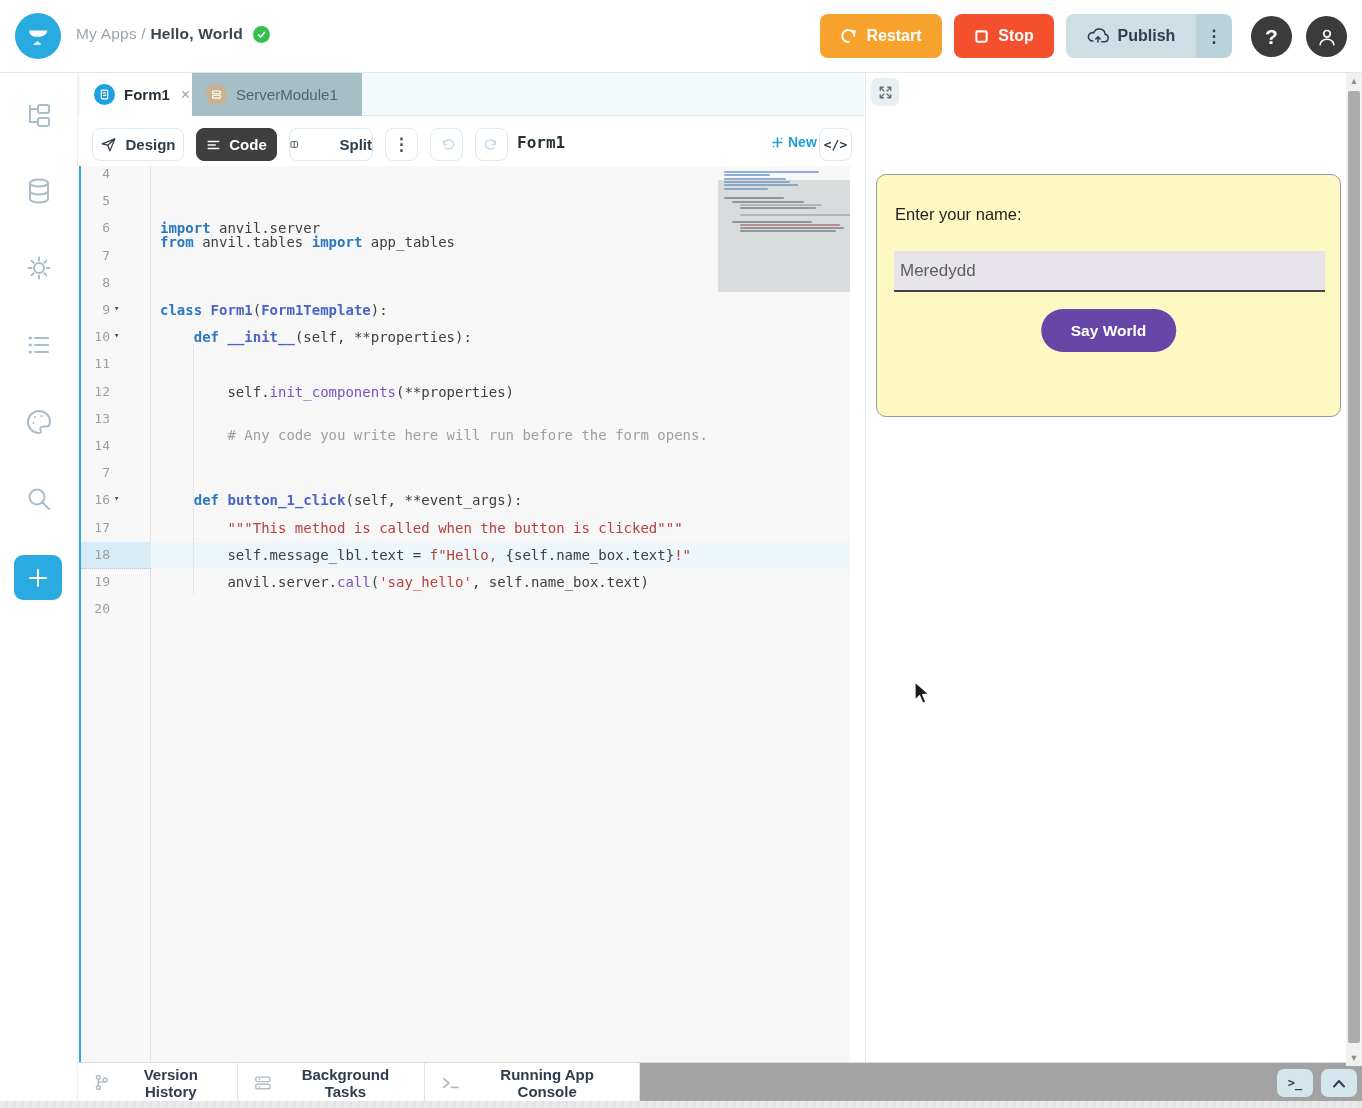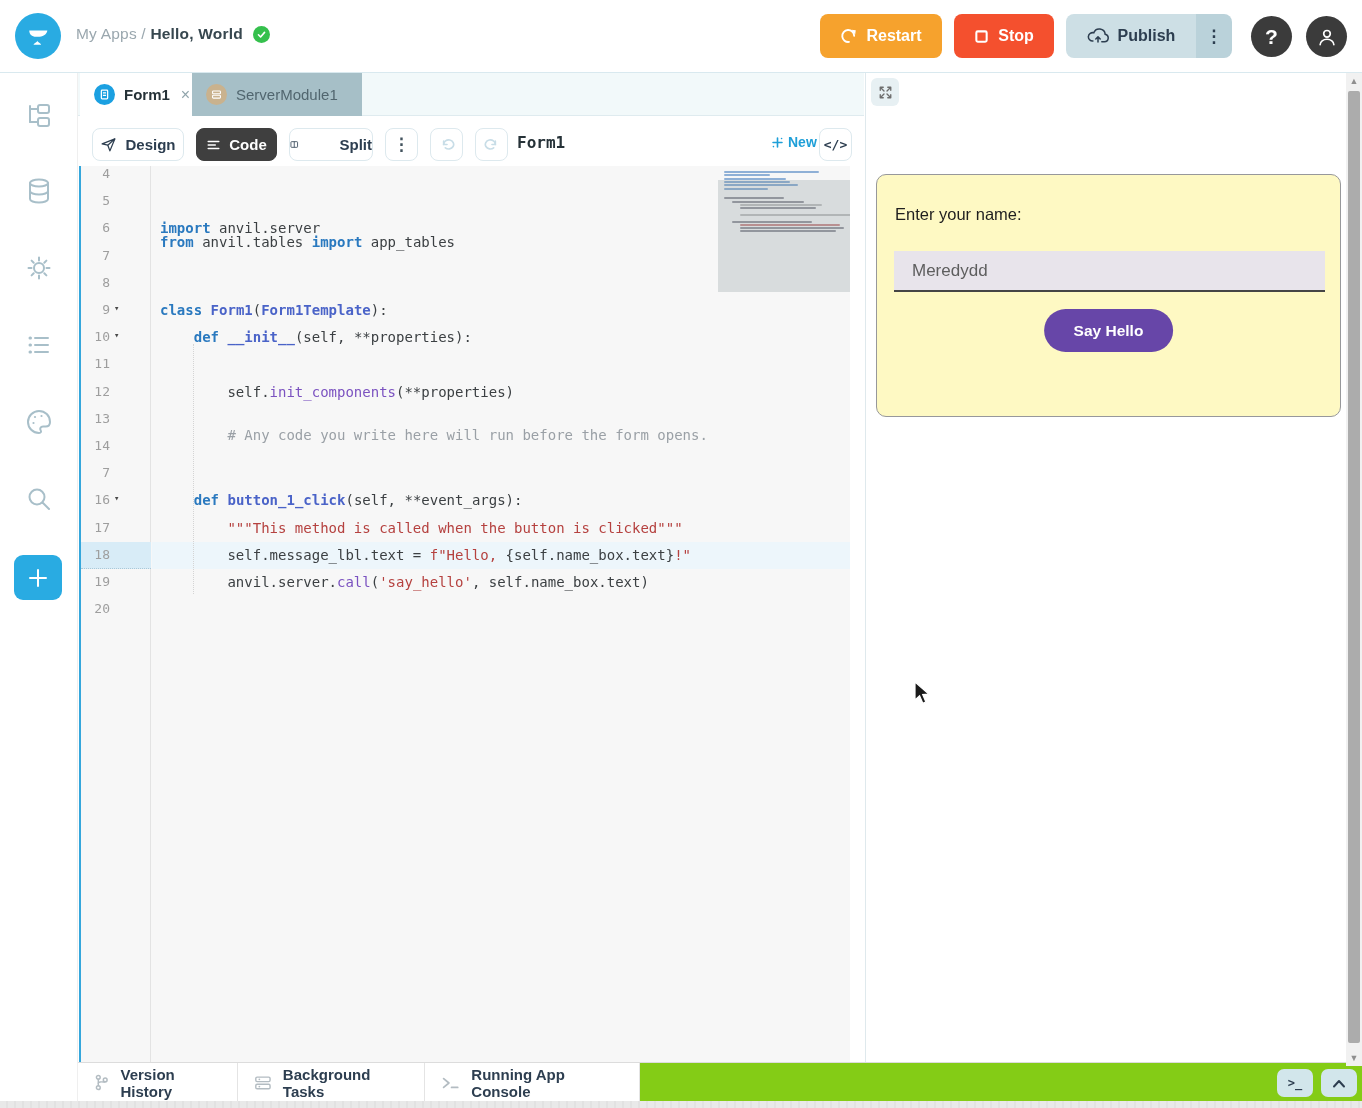--- a/index.html
+++ b/index.html
@@ -74,33 +74,33 @@
   .minimap { position:absolute; right:0; top:0; width:132px; height:300px; }
   .mm-line { position:absolute; height:2px; border-radius:1px; }
   .mm-blue { background:#8fb0d6; } .mm-dark { background:#9a9aa2; } .mm-red { background:#cc9090; } .mm-gray { background:#c3c3c3; }
   .mm-slider { position:absolute; left:0; right:0; top:14px; height:112px; background:rgba(125,138,144,0.25); cursor:pointer; }
 
   
   .preview { position:absolute; left:865px; top:73px; width:481px; height:989px; background:#fff; border-left:1px solid #dfe9ed; }
   .expand-btn { position:absolute; left:5px; top:5px; width:28px; height:28px; border-radius:6px; background:#E7F0F3; display:flex; align-items:center; justify-content:center; cursor:pointer; }
   .app-card { position:absolute; left:10px; top:80px; width:465px; height:243px; border:1px solid #97989B; border-radius:10px; background:#fef9c3;margin-top:21px; }
   .prompt { position:absolute; left:18px; top:30px; font-size:16.5px; color:#1f1f1f; }
-  .name-input { position:absolute; left:17px; top:76px; width:431px; height:41px; background:#E8E4EB; border:none; border-bottom:2px solid #454545; font-size:17px; color:#5E5E5E; padding-left:18px; font-family:"Liberation Sans", sans-serif; }
+  .name-input { position:absolute; left:17px; top:76px; width:431px; height:41px; background:#E8E4EB; border:none; border-bottom:2px solid #454545; font-size:17px; color:#5E5E5E; padding-left:6px; font-family:"Liberation Sans", sans-serif; }
   .say-hello { position:absolute; left:50%; transform:translateX(-50%); top:134px; height:43px; padding:0 30px; border:none; border-radius:22px; background:#6746A8; color:#fff; font-size:15.5px; font-weight:bold; cursor:pointer; font-family:"Liberation Sans", sans-serif; }
   .cursor-arrow { position:absolute; left:913px; top:681px; z-index:50; }
 
   
   .vscroll { position:absolute; left:1346px; top:73px; width:16px; height:993px; background:#f1f1f1; z-index:40; }
   .vthumb { position:absolute; left:2px; top:18px; width:12px; height:952px; background:#ACACAC; border-radius:2px; cursor:pointer; }
   .varrow { position:absolute; left:0; width:16px; height:16px; display:flex; align-items:center; justify-content:center; color:#8f8f8f; font-size:9px; cursor:pointer; }
   .varrow.up { top:0; } .varrow.down { bottom:0; }
   .hstrip { position:absolute; left:0; top:1101px; width:1362px; height:7px; background:repeating-linear-gradient(90deg,#e9e9e9 0 6px,#e2e2e2 6px 8px); z-index:45; }
 
   
-  .bottombar { position:absolute; left:78px; top:1062px; width:1284px; height:39px; background:#84cc16; border-top:1px solid #dcdcdc; z-index:30; }
+  .bottombar { position:absolute; left:78px; top:1062px; width:1284px; height:39px; background:#a3a3a3; border-top:1px solid #dcdcdc; z-index:30;text-align:center; }
   .btab { position:absolute; top:0; height:39px; background:#fff; border-right:1px solid #e4e4e4; display:flex; align-items:center; gap:11px; padding:0 16px; font-size:15px; font-weight:bold; color:#2D3E50; cursor:pointer; }
   .btab1 { left:0; width:160px; } .btab2 { left:160px; width:187px; } .btab3 { left:347px; width:215px; }
   .bbtn { position:absolute; top:6px; width:36px; height:28px; border-radius:7px; background:#D2E6EB; color:#2D3E50; display:flex; align-items:center; justify-content:center; font-family:"DejaVu Sans Mono", monospace; font-size:12px; font-weight:bold; cursor:pointer; }
   .bbtn-term { left:1199px; } .bbtn-collapse { left:1243px; }
   svg { display:block; }
 </style>
 </head>
 <body>
 
 <div class="screen">
@@ -381,21 +381,21 @@
       <svg width="15" height="15" viewBox="0 0 20 20" fill="none" stroke="#6e6e6e" stroke-width="1.8" stroke-linecap="round" stroke-linejoin="round">
         <path d="M3 7 V3 h4 M3 3 l5 5"></path>
           <path d="M17 7 V3 h-4 M17 3 l-5 5"></path>
         <path d="M3 13 v4 h4 M3 17 l5 -5"></path>
           <path d="M17 13 v4 h-4 M17 17 l-5 -5"></path>
       </svg>
     </div>
     <div class="app-card">
       <div class="prompt">Enter your name:</div>
       <input class="name-input" type="text" value="Meredydd" style="">
-      <button class="say-hello">Say Hello</button>
+      <button class="say-hello">Say World</button>
     </div>
   </div>
 
   <svg class="cursor-arrow" width="19" height="26" viewBox="0 0 19 26">
     <path d="M2 1 L2 19 L6.6 14.8 L9.8 22.2 L12.9 20.9 L9.7 13.6 L16 13.2 Z" fill="#1a1a1a" stroke="#fff" stroke-width="1.2"></path>
   </svg>
 
   <div class="vscroll">
     <div class="varrow up">▲</div>
     <div class="vthumb"></div>

